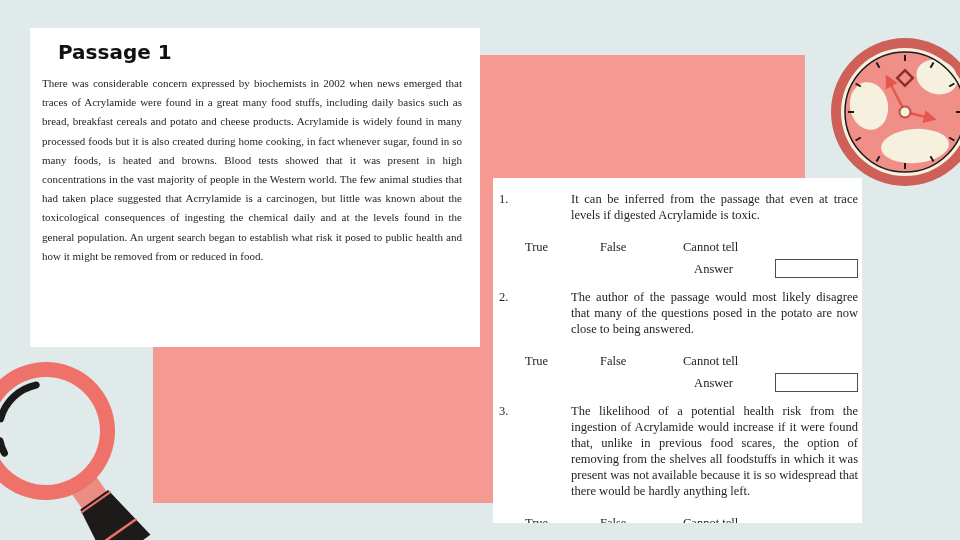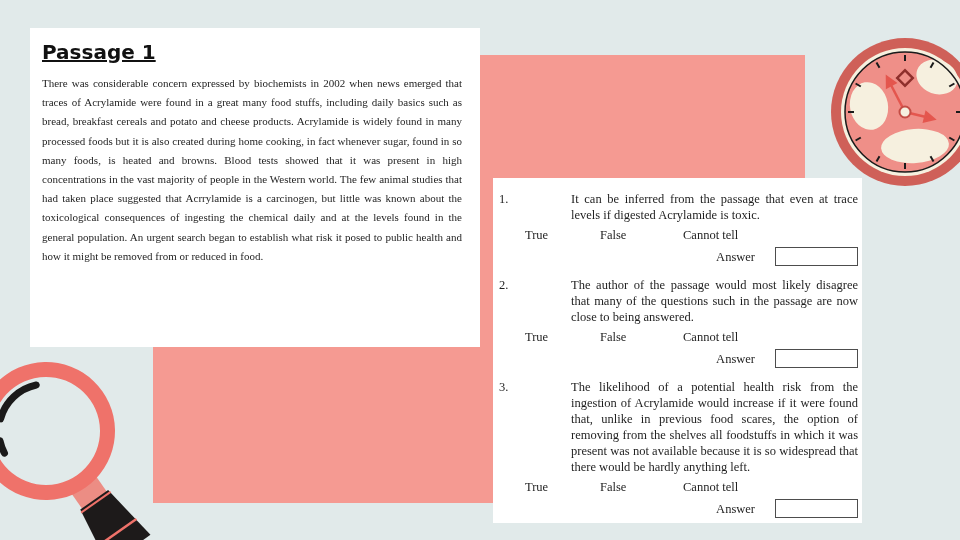--- a/index.html
+++ b/index.html
@@ -14,43 +14,43 @@
     background:#f59a92;
   }
   
   .passage-card{
     position:absolute; left:30px; top:28px; width:450px; height:319px;
     background:#ffffff; box-sizing:border-box;
     padding:10px 18px 0 12px; overflow:hidden;
   }
   .passage-title{
     font-family:"DejaVu Sans", sans-serif;
-    font-weight:bold; font-size:20px; margin:2px 0 10px 0; color:#111;text-decoration:underline;
+    font-weight:bold; font-size:20px; margin:2px 0 10px 16px; color:#111;
   }
   .passage-body{
     font-size:11px; line-height:19.2px; text-align:justify;
   }
   
   .questions-card{
     position:absolute; left:493px; top:178px; width:369px; height:345px;
     background:#ffffff; box-sizing:border-box;
     padding:13px 4px 0 6px; overflow:hidden;
     font-size:12.5px; line-height:16px;
   }
   .question{display:flex; margin-bottom:2px;}
   .q-num{width:26px; flex:none;}
   .q-body{flex:1; min-width:0;}
   .q-text{text-align:justify;margin-left:46px;}
-  .options{margin-top:4px;}
+  .options{margin-top:16px;}
   .opt{display:inline-block;}
   .opt-true{width:75px;}
   .opt-false{width:83px;}
   .answer-row{
     display:flex; justify-content:flex-end; align-items:center;
-    gap:20px; margin:4px 0 9px 0;
+    gap:42px; margin:4px 0 9px 0;
   }
   .answer-input{
     width:75px; height:17px; border:1px solid #4d4d4d; background:#fff;
     font:12px "Liberation Serif", serif; padding:0 3px; border-radius:0;
   }
   
   .decor{position:absolute; pointer-events:none;}
   .clock-wrap{left:818px; top:24px; width:142px; height:168px;}
   .magnifier-wrap{left:-40px; top:350px; width:230px; height:190px;}
 </style>
@@ -78,21 +78,21 @@
         <div class="answer-row">
           <span>Answer</span>
           <input class="answer-input" type="text" style="pointer-events: auto;" value="">
         </div>
       </div>
     </div>
 
     <div class="question">
       <div class="q-num">2.</div>
       <div class="q-body">
-        <div class="q-text">The author of the passage would most likely disagree that many of the questions such in the passage are now close to being answered.</div>
+        <div class="q-text">The author of the passage would most likely disagree that many of the questions posed in the potato are now close to being answered.</div>
         <div class="options">
           <span class="opt opt-true">True</span><span class="opt opt-false">False</span><span class="opt">Cannot tell</span>
         </div>
         <div class="answer-row">
           <span>Answer</span>
           <input class="answer-input" type="text" style="pointer-events: auto;" value="">
         </div>
       </div>
     </div>
 

